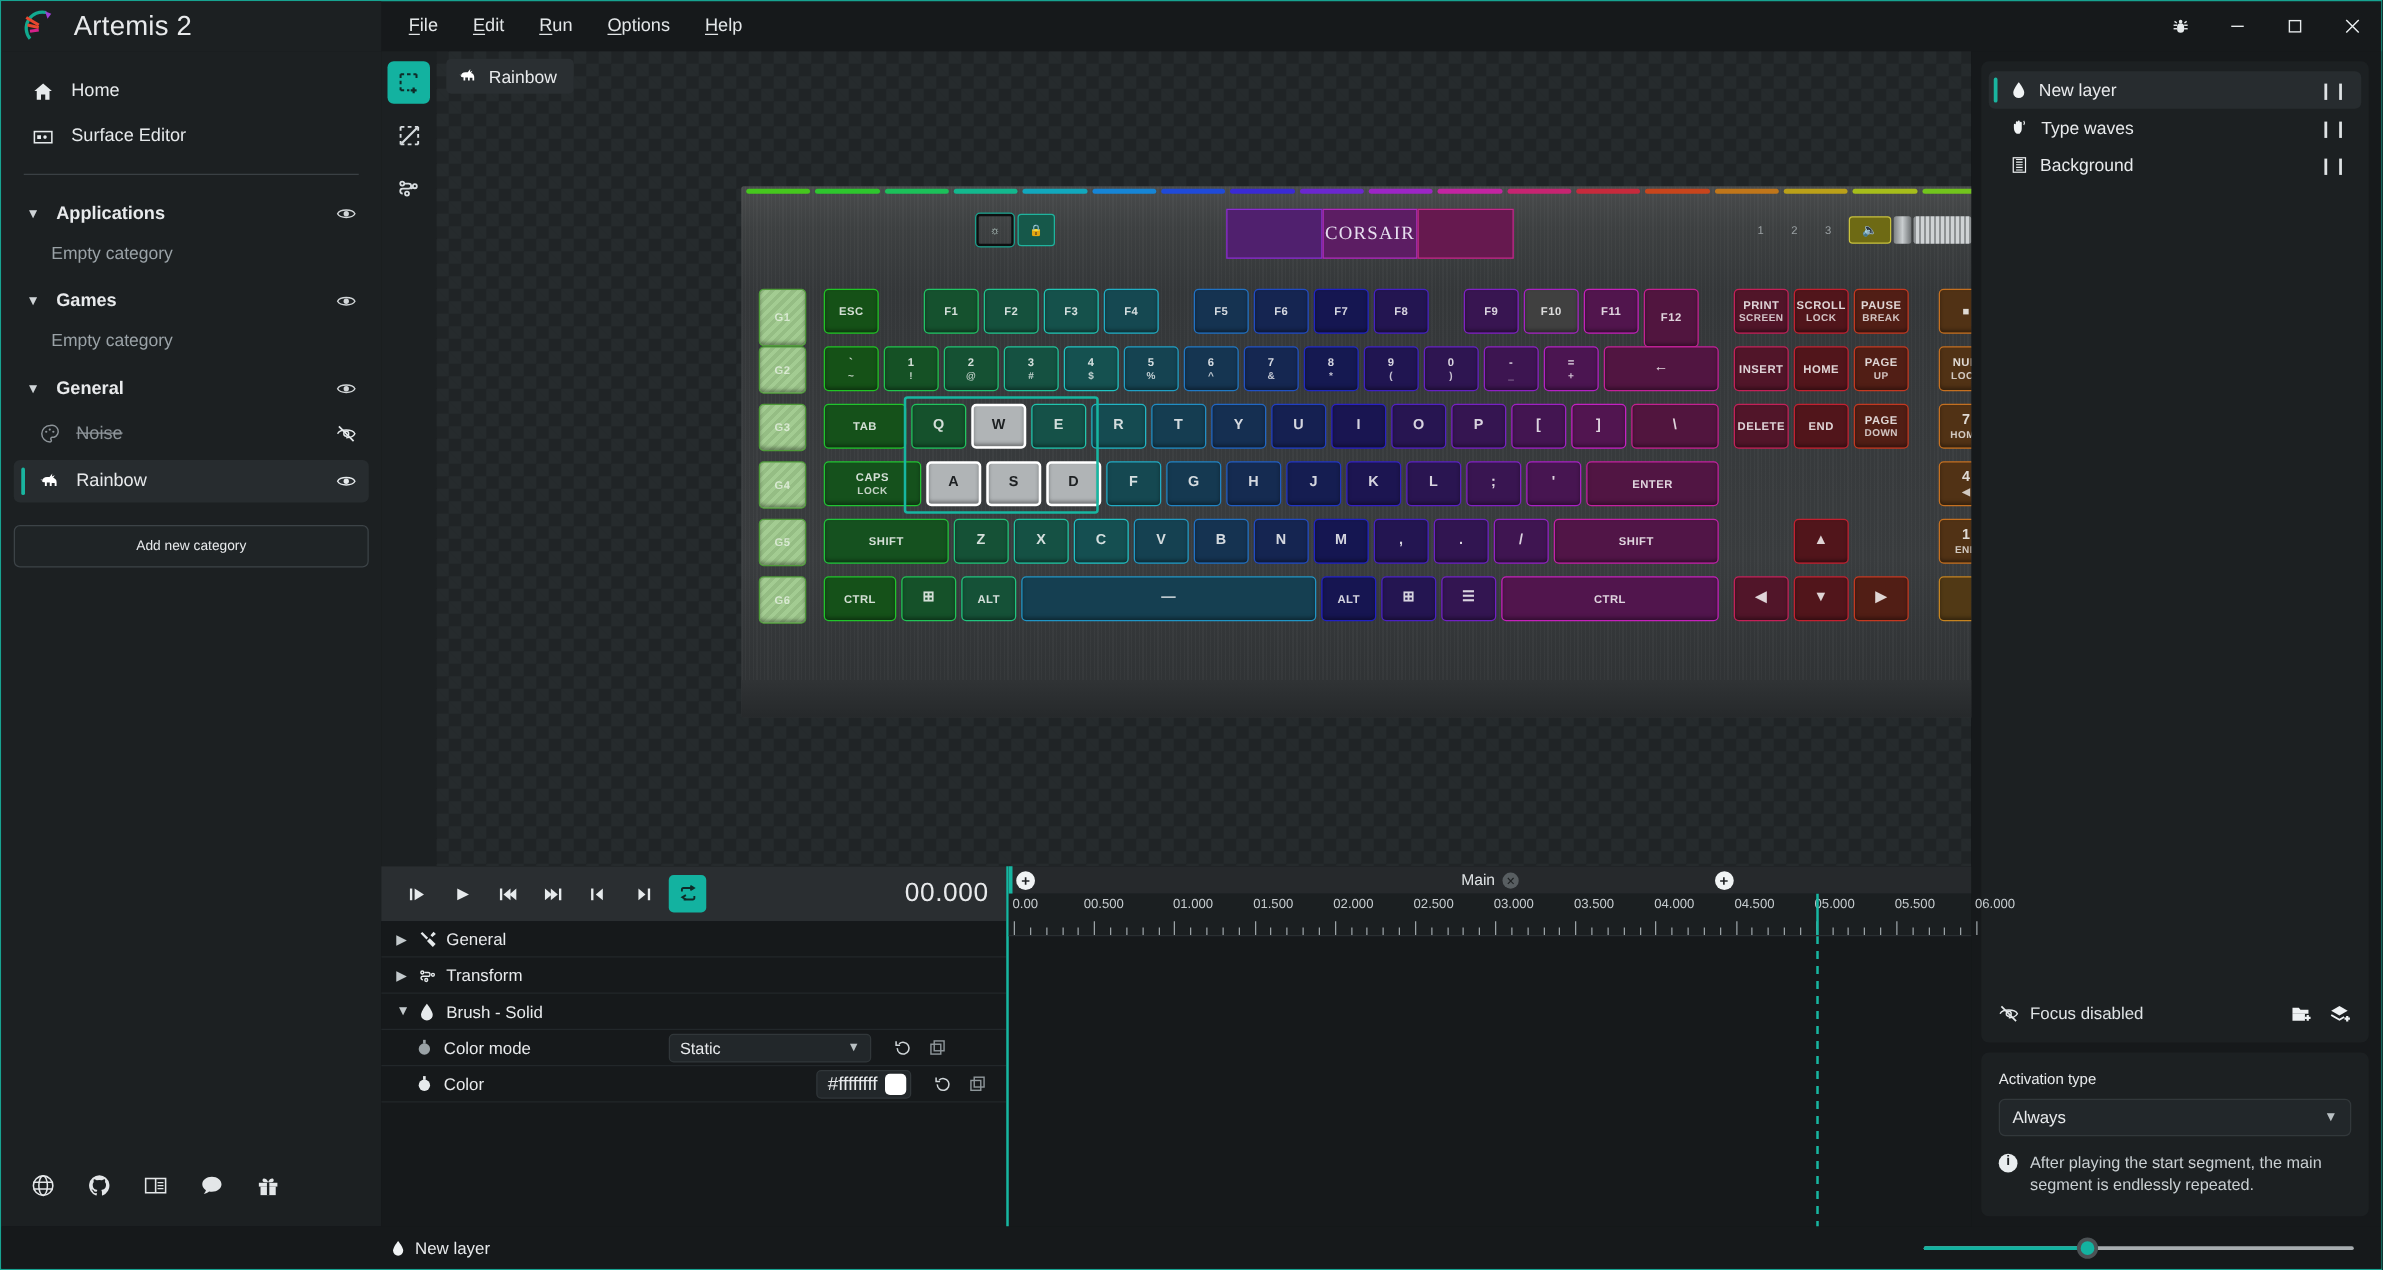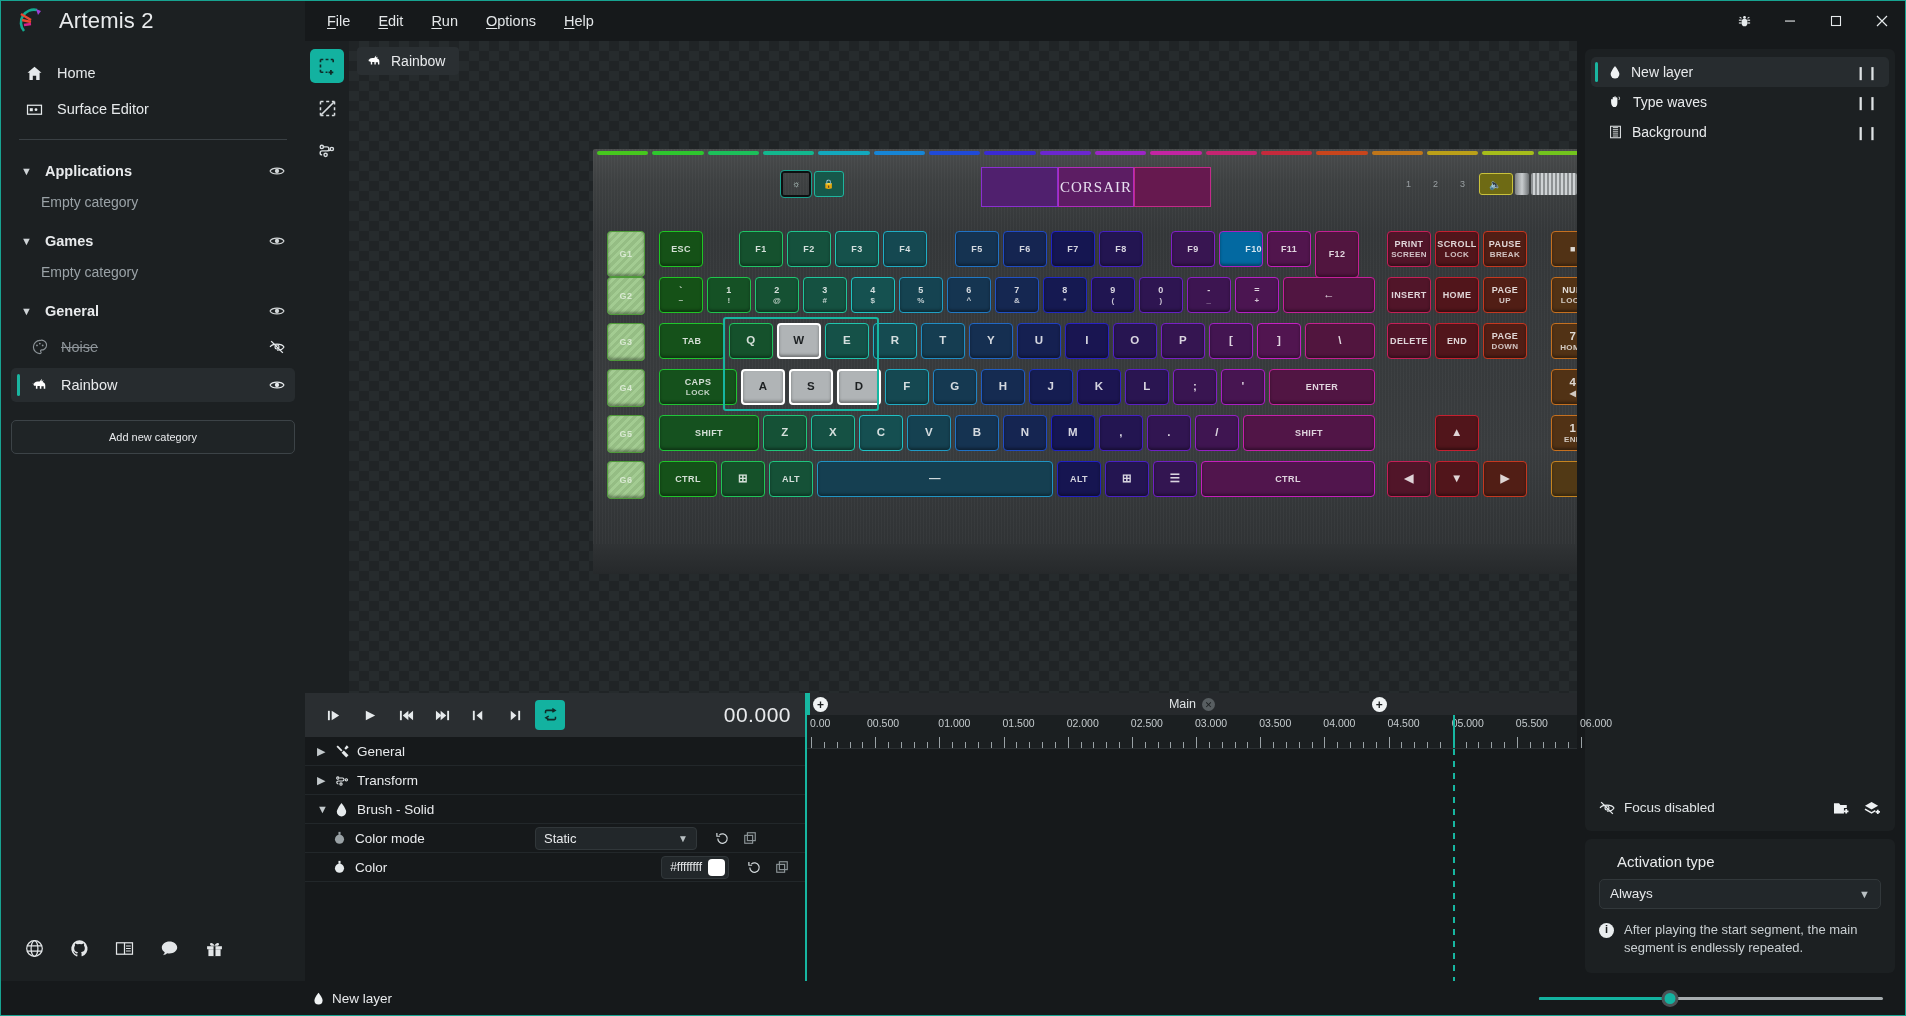--- a/index.html
+++ b/index.html
@@ -217,21 +217,21 @@
   .prop-label.sub { flex: none; width: 180px; }
   .select-box {
     width: 162px; height: 23px; background: #22272a; border: 1px solid #31373a;
     border-radius: 4px; display: flex; align-items: center; padding: 0 8px;
     font-size: 13px; cursor: pointer;
   }
   .select-box .cv { margin-left: auto; font-size: 10px; color: #b9c0c3; }
   .color-field {
     height: 23px; background: #22272a; border: 1px solid #31373a; border-radius: 4px;
     display: flex; align-items: center; gap: 6px; padding: 0 3px 0 8px;
-    font-size: 12px; cursor: pointer; margin-left: auto;
+    font-size: 15px; cursor: pointer; margin-left: auto;
   }
   .swatch { width: 17px; height: 17px; background: #fff; border-radius: 4px; }
   .mini-btn { width: 22px; height: 22px; display:flex; align-items:center; justify-content:center;
     margin-left: 6px; border-radius: 3px; cursor: pointer; color:#cfd5d8; }
   .right-tools { display: flex; align-items: center; margin-left: 8px; }
 
   .addeffect-wrap { display: flex; justify-content: center; padding: 10px 0 16px; }
 
   .timeline { flex: 1; min-width: 0; position: relative; border-left: 2px solid #17b6a1; background:#16191b; }
   .seg-bar { height: 22px; background: #26292c; position: relative; }
@@ -277,21 +277,21 @@
   .layer-row .suspend { margin-left: auto; letter-spacing: 1px; font-size: 13px; color: #dfe3e5; }
   .layers-spacer { flex: 1; }
   .focus-row {
     display: flex; align-items: center; gap: 9px; height: 30px;
     padding: 0 8px; font-size: 13.5px; color: #dfe3e5;
   }
   .focus-row .acts { margin-left: auto; display: flex; gap: 14px; }
   .focus-row .acts span { cursor: pointer; }
 
   .act-card { padding: 14px 14px 16px; }
-  .act-title { font-size: 15px; margin-bottom: 9px; margin-left: 18px; }
+  .act-title { font-size: 12px; margin-bottom: 9px; }
   .act-select {
     height: 30px; background: #22272a; border: 1px solid #32383b; border-radius: 5px;
     display: flex; align-items: center; padding: 0 10px; font-size: 13.5px; cursor: pointer;
   }
   .act-select .cv { margin-left: auto; font-size: 11px; color: #b9c0c3; }
   .act-hint { display: flex; gap: 10px; margin-top: 12px; font-size: 13px; color: #c9cfd2; line-height: 1.4; }
   .info-dot {
     flex: 0 0 15px; width: 15px; height: 15px; border-radius: 50%; background: #e9edef;
     color: #1c1f21; font-size: 11px; font-weight: 700; display: flex;
     align-items: center; justify-content: center; margin-top: 2px;
@@ -642,21 +642,21 @@
                 </div>
                 <div class="key" style="left: 458px; top: 82px; width: 44px; height: 36px; background: rgb(21, 22, 81); border: 1.5px solid rgb(32, 35, 197);">
                   <span>F7</span>
                 </div>
                 <div class="key" style="left: 506px; top: 82px; width: 44px; height: 36px; background: rgb(35, 21, 81); border: 1.5px solid rgb(69, 32, 197);">
                   <span>F8</span>
                 </div>
                 <div class="key" style="left: 578px; top: 82px; width: 44px; height: 36px; background: rgb(56, 21, 81); border: 1.5px solid rgb(129, 32, 197);">
                   <span>F9</span>
                 </div>
-                <div class="key" style="left: 626px; top: 82px; width: 44px; height: 36px; background: #0369a1; border: 1.5px solid rgb(168, 32, 197); align-items: flex-end;">
+                <div class="key" style="left: 626px; top: 82px; width: 44px; height: 36px; background: #404040; border: 1.5px solid rgb(168, 32, 197);">
                   <span>F10</span>
                 </div>
                 <div class="key" style="left: 674px; top: 82px; width: 44px; height: 36px; background: rgb(81, 21, 77); border: 1.5px solid rgb(197, 32, 187);">
                   <span>F11</span>
                 </div>
                 <div class="key" style="left: 722px; top: 82px; width: 44px; height: 47px; background: rgb(81, 21, 63); border: 1.5px solid rgb(197, 32, 147);">
                   <span>F12</span>
                 </div>
                 <div class="key" style="left: 794px; top: 82px; width: 44px; height: 36px; background: rgb(81, 21, 41); border: 1.5px solid rgb(197, 32, 88);">
                   <span>PRINT</span>

